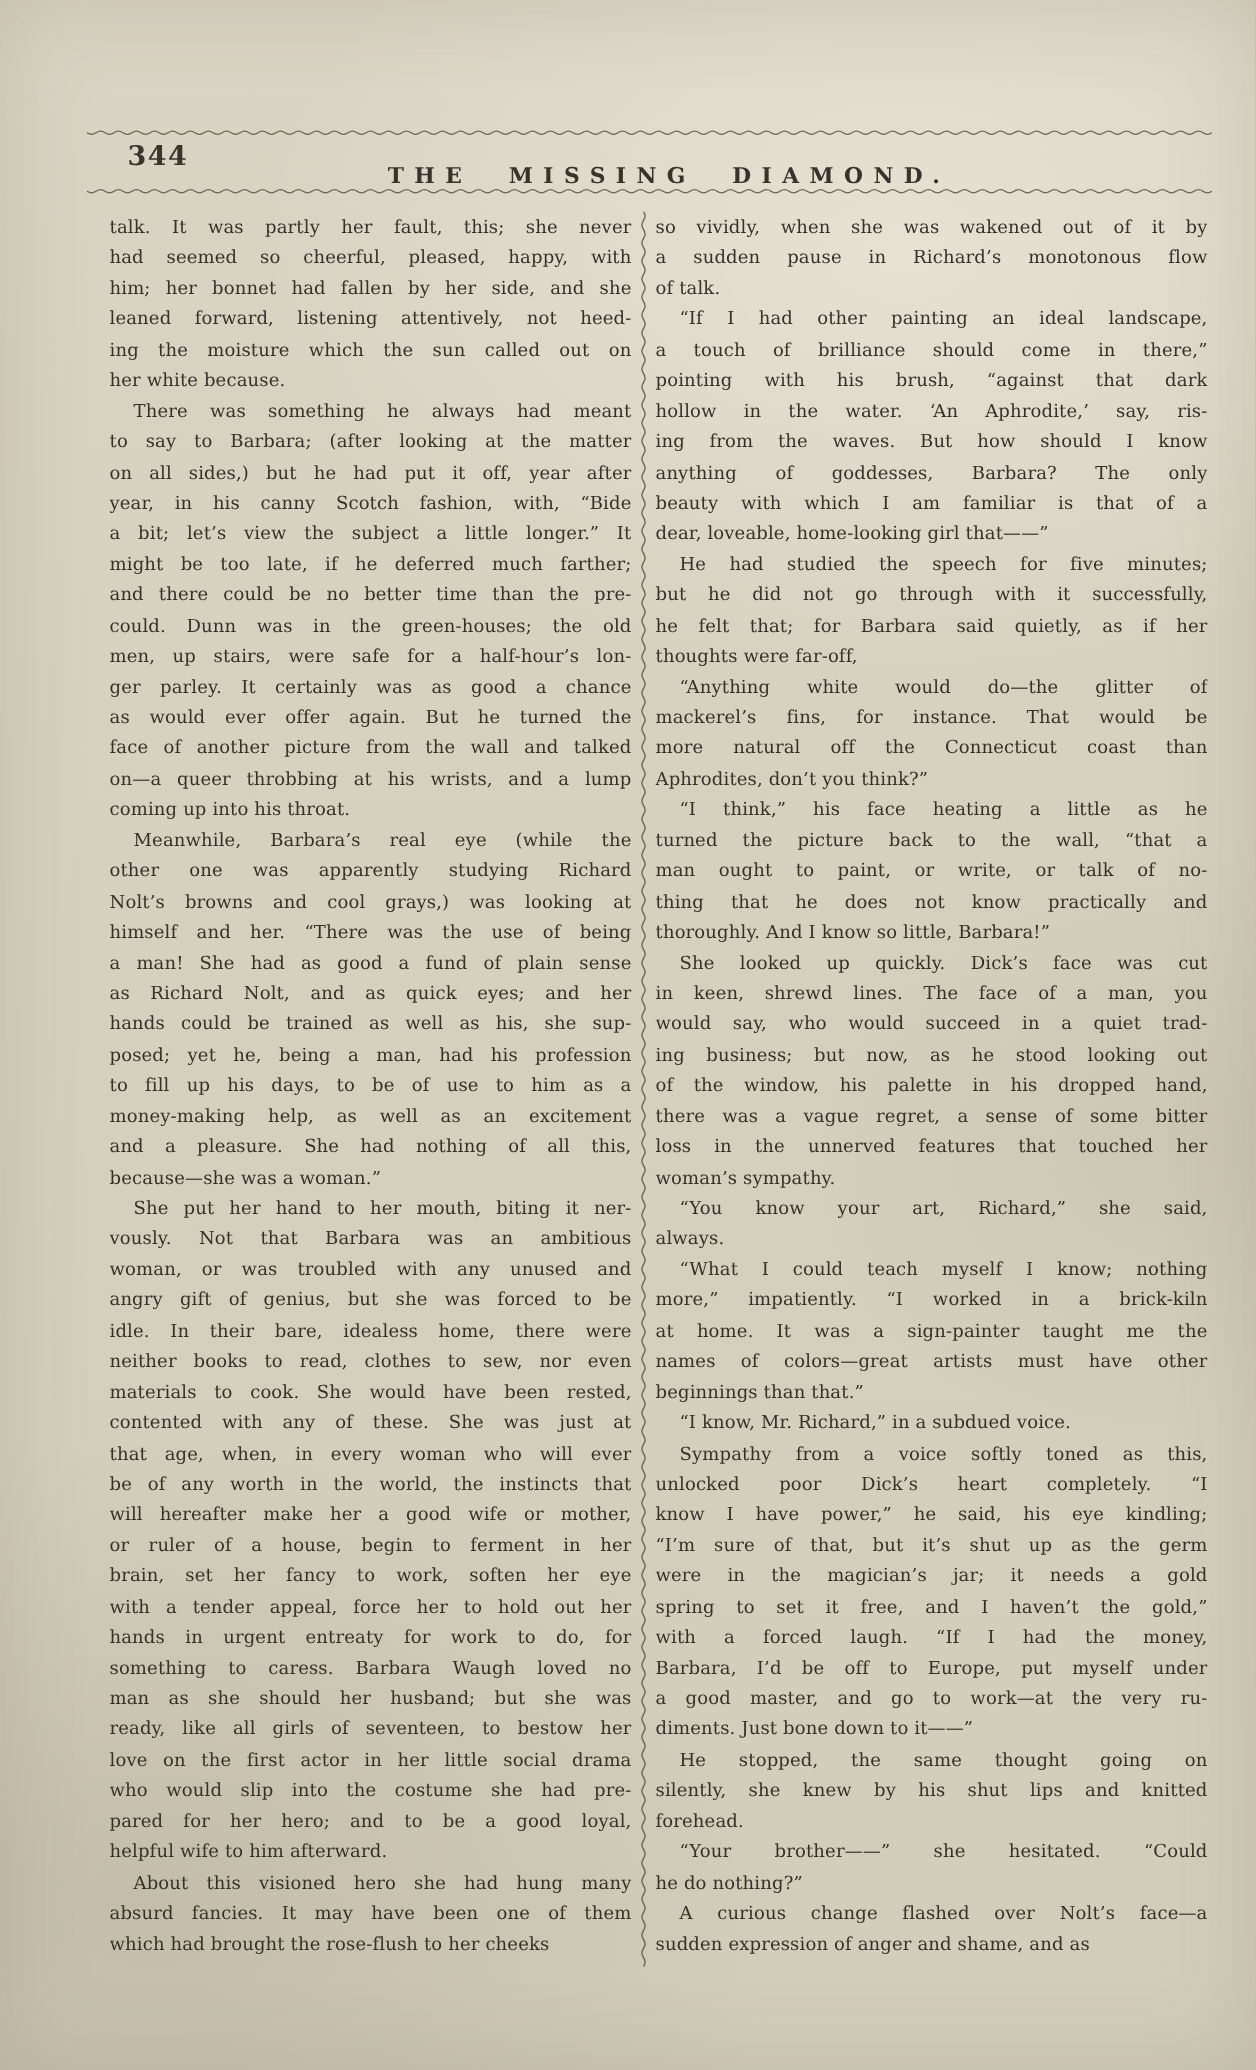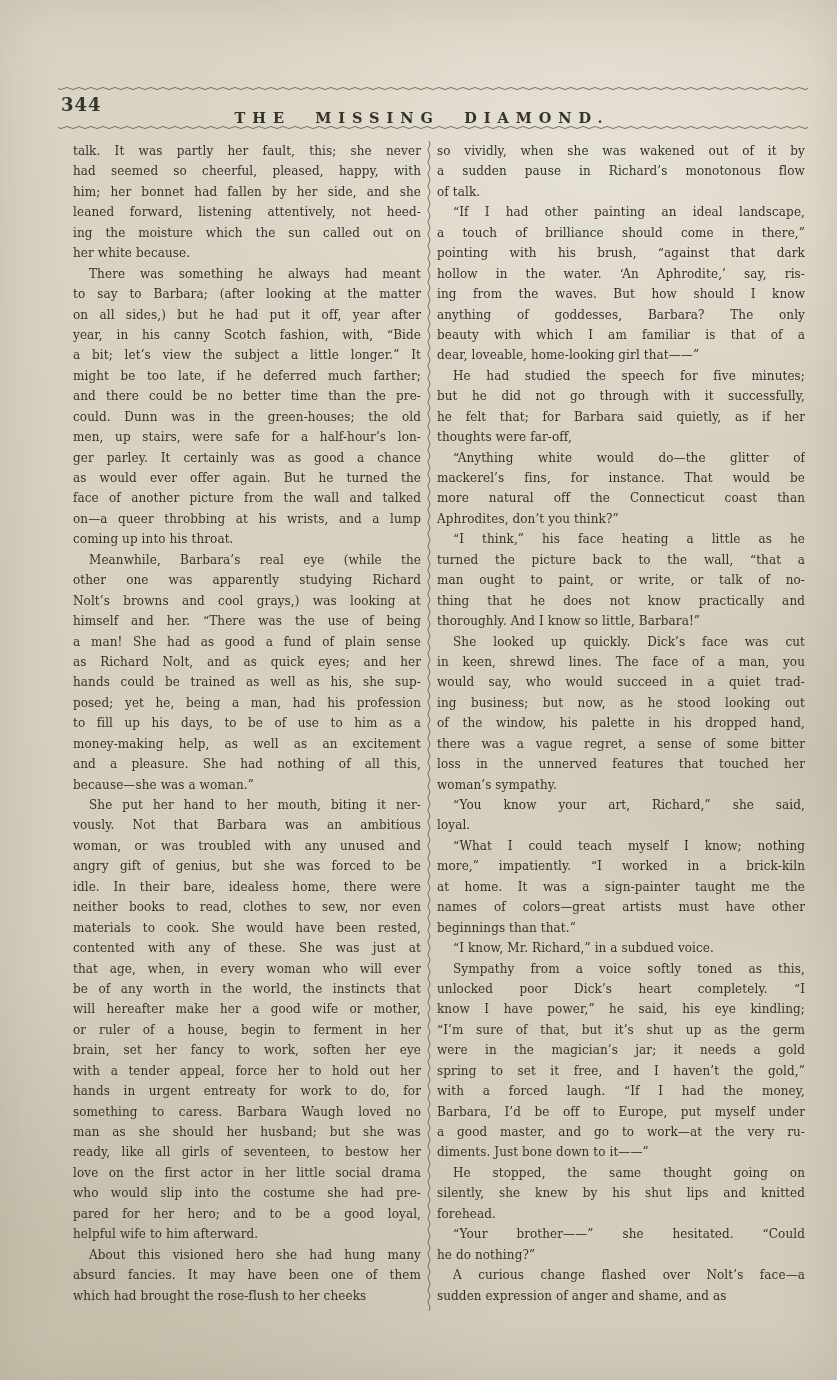--- a/index.html
+++ b/index.html
@@ -25,21 +25,21 @@
   .rule-h {
     position: absolute; left: 58px; width: 750px; height: 9px;
     display: block;
   }
   .rule-h path, .rule-v path {
     fill: none; stroke: #55513f; stroke-width: 0.9; opacity: 0.85;
   }
   #rule-top { top: 84px; }
   #rule-bottom { top: 123px; }
   .header-row {
-    position: absolute; top: 94px; left: 48px; width: 748px; height: 24px;
+    position: absolute; top: 94px; left: 72px; width: 748px; height: 24px;
   }
   .page-number {
     position: absolute; left: 13px; top: 0;
     font-size: 18px; font-weight: 700; letter-spacing: 1px; color: #38352c;
   }
   .running-title {
     display: block; text-align: center;
     font-size: 14.5px; font-weight: 700;
     letter-spacing: 0.48em; word-spacing: 0.85em;
     padding-top: 3px; color: #36332b; margin-top: 12px;
@@ -198,21 +198,21 @@
           <div class="line">in keen, shrewd lines.  The face of a man, you</div>
           <div class="line">would say, who would succeed in a quiet trad-</div>
           <div class="line">ing business; but now, as he stood looking out</div>
           <div class="line">of the window, his palette in his dropped hand,</div>
           <div class="line">there was a vague regret, a sense of some bitter</div>
           <div class="line">loss in the unnerved features that touched her</div>
           <div class="line last">woman’s sympathy.</div>
         </div>
         <div class="para">
           <div class="line first">“You know your art, Richard,” she said,</div>
-          <div class="line last">loyal.</div>
+          <div class="line last">always.</div>
         </div>
         <div class="para">
           <div class="line first">“What I could teach myself I know; nothing</div>
           <div class="line">more,” impatiently.  “I worked in a brick-kiln</div>
           <div class="line">at home.  It was a sign-painter taught me the</div>
           <div class="line">names of colors—great artists must have other</div>
           <div class="line last">beginnings than that.”</div>
         </div>
         <div class="para">
           <div class="line last first">“I know, Mr. Richard,” in a subdued voice.</div>

